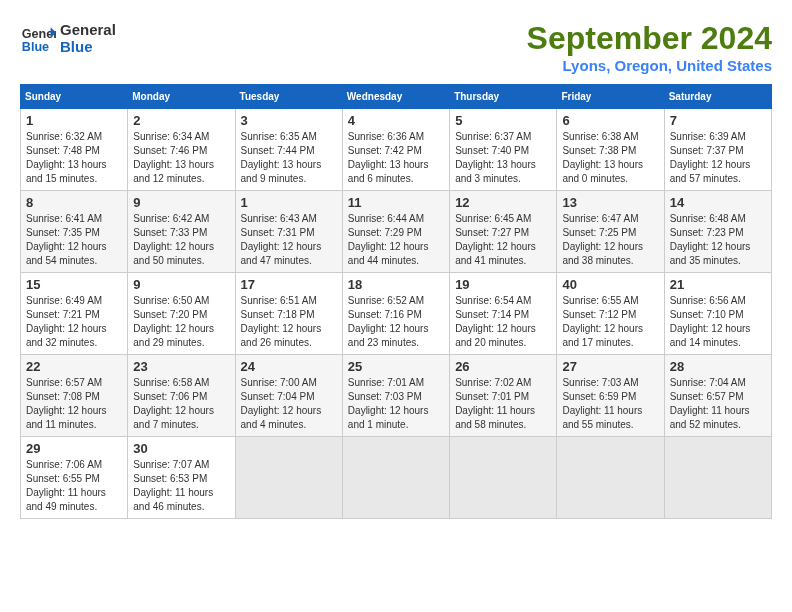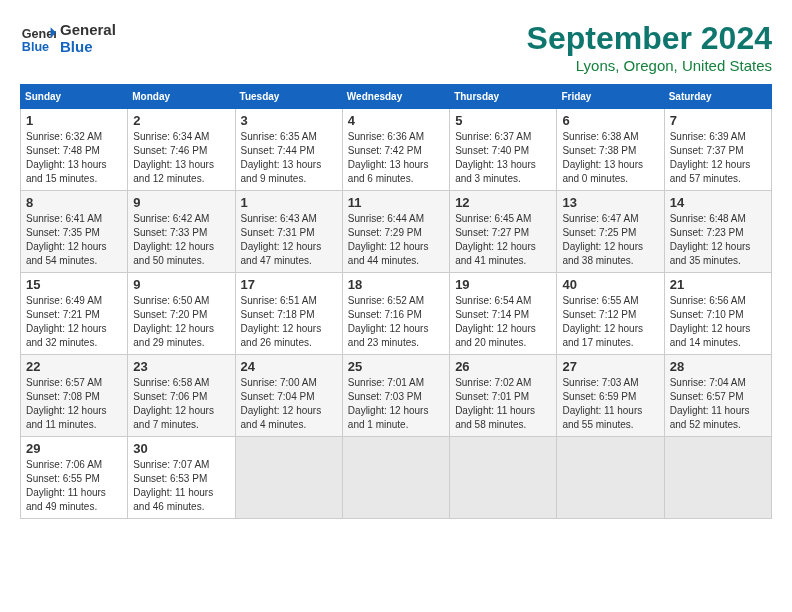--- a/index.html
+++ b/index.html
@@ -24,26 +24,26 @@
     .logo-icon {
       width: 36px;
       height: 36px;
     }
     .title-block {
       text-align: right;
     }
     .title-block h1 {
       font-size: 32px;
       font-weight: bold;
-      color: #0f766e;
+      color: #4d7c0f;
     }
     .title-block h2 {
       font-size: 15px;
-      font-weight: normal;
-      color: #15803d;
+      font-weight: bold;
+      color: #3b82f6;
     }
     table {
       width: 100%;
       border-collapse: collapse;
       font-size: 11px;
     }
     thead tr th {
       background-color: #1565c0;
       color: #fff;
       padding: 6px 4px;

